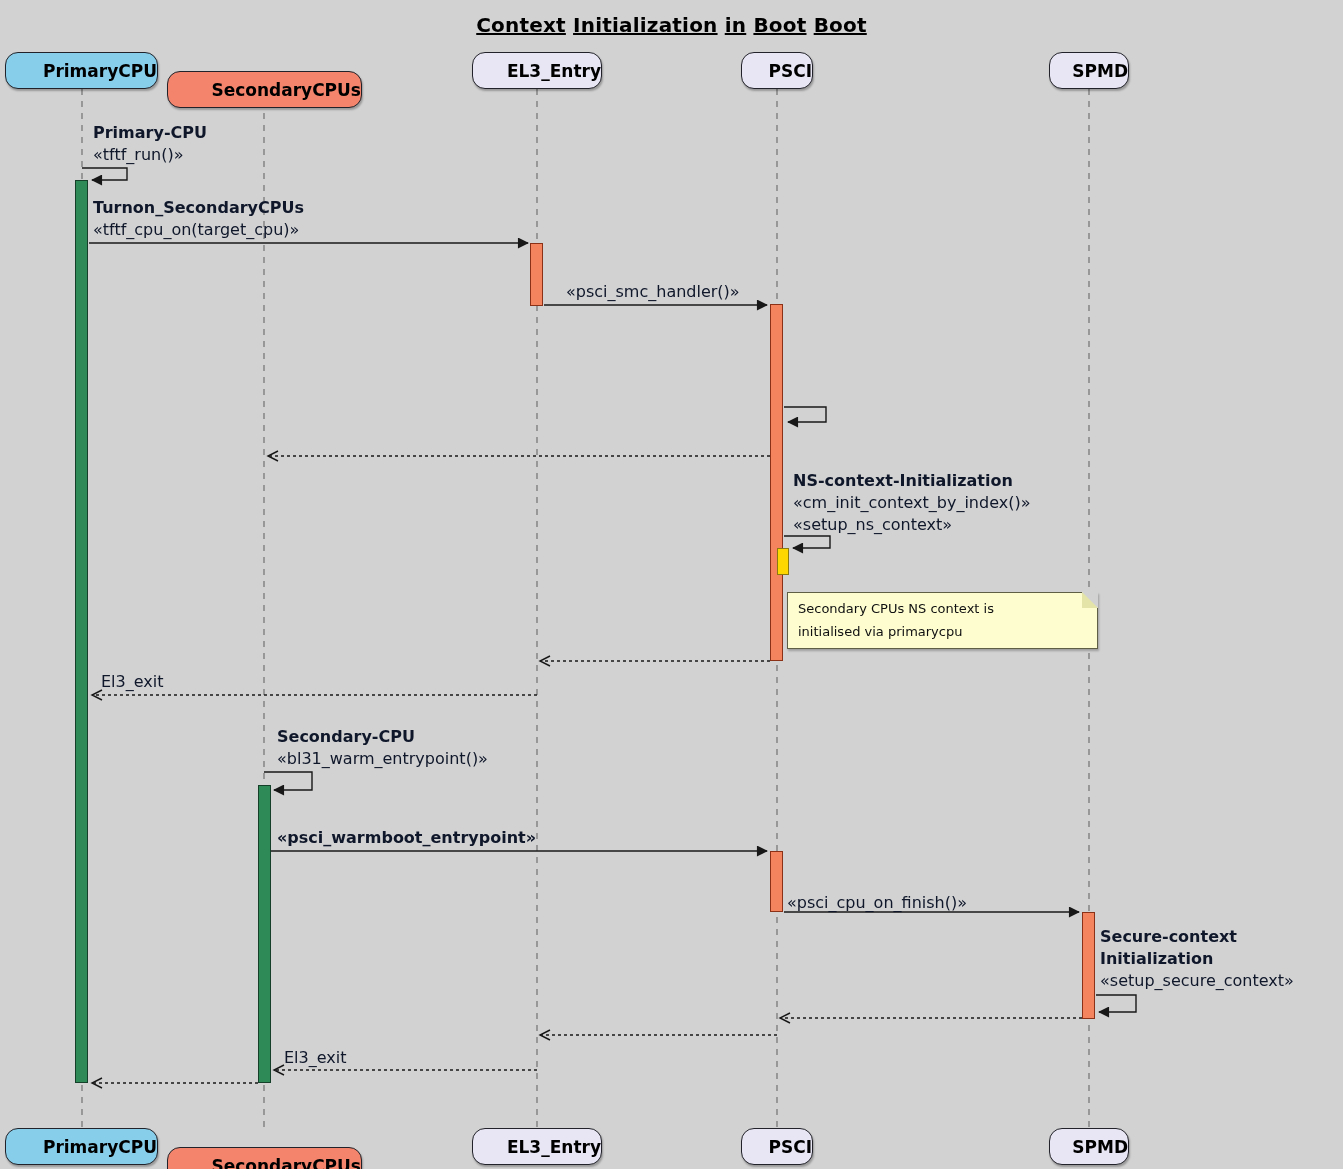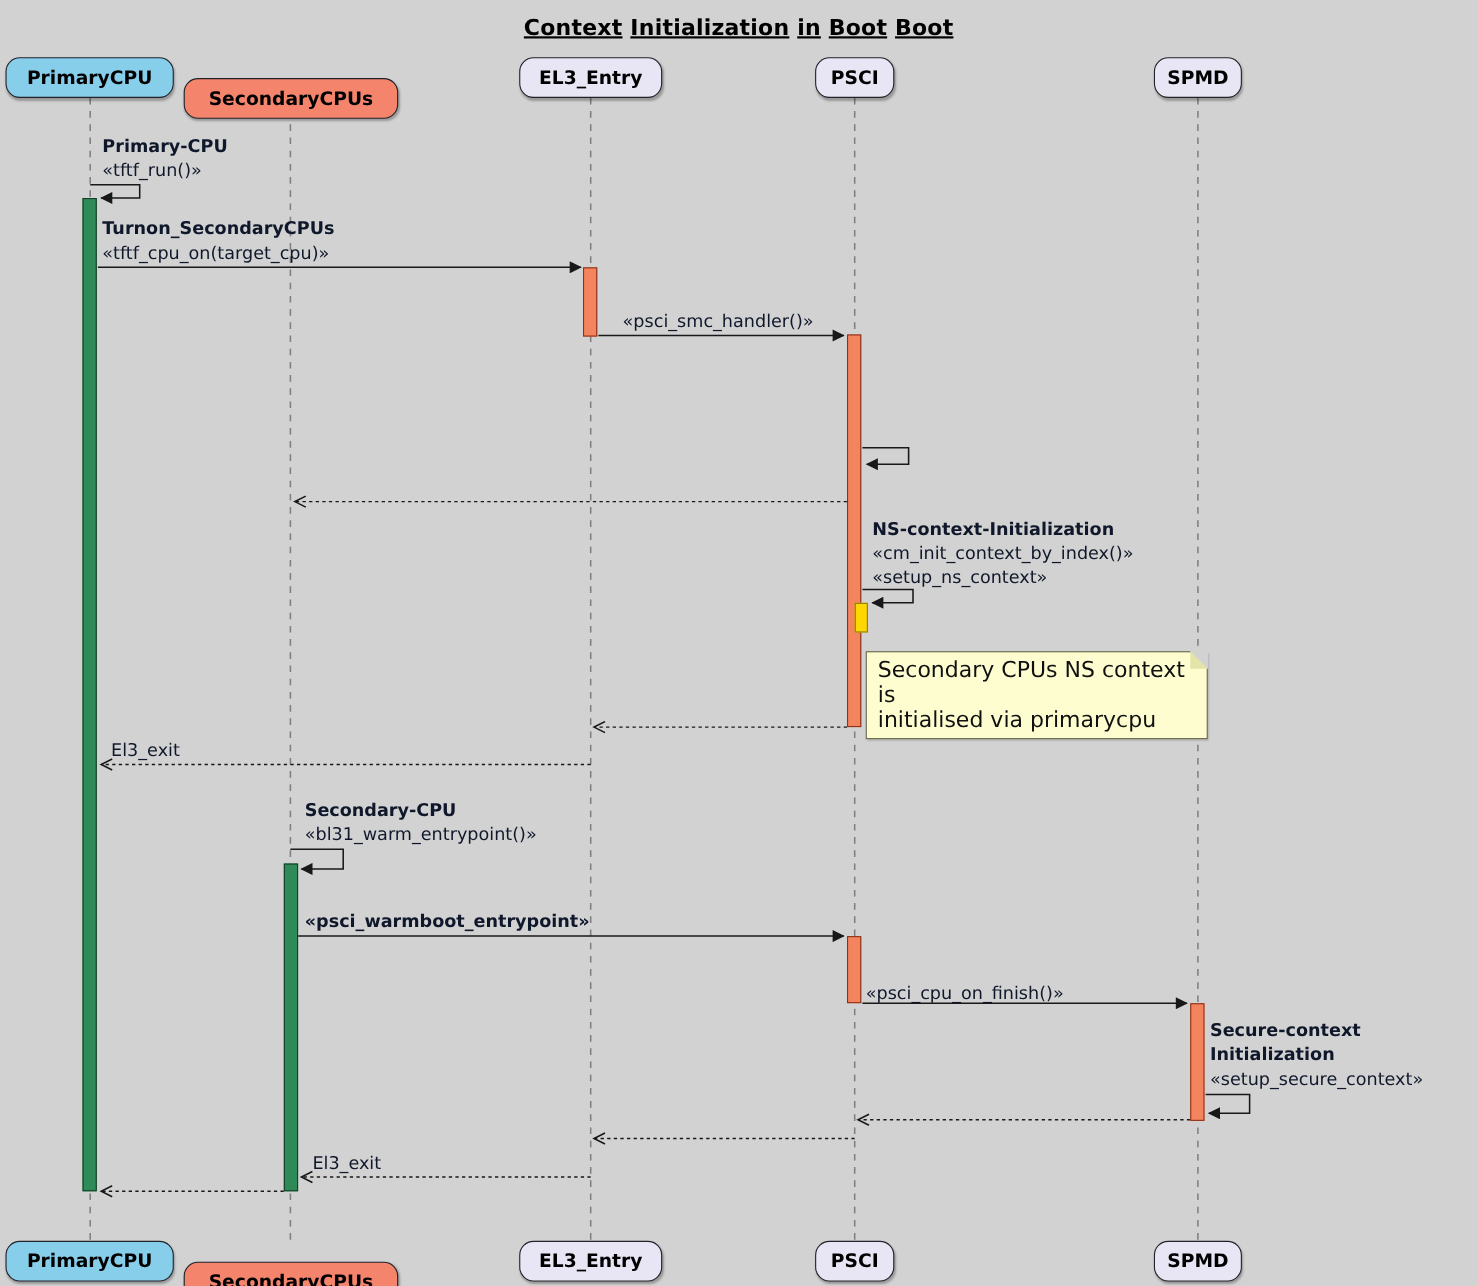--- a/index.html
+++ b/index.html
@@ -4,33 +4,33 @@
 <style>
   * { margin:0; padding:0; box-sizing:border-box; }
   html,body { background:#d2d2d2; }
   body { font-family:"DejaVu Sans","Liberation Sans",sans-serif; }
   .canvas { position:relative; width:1343px; height:1169px; background:#d2d2d2; overflow:hidden; }
   .title { position:absolute; top:13px; left:0; width:100%; text-align:center;
            font-size:20px; font-weight:bold; color:#000; letter-spacing:0.2px; }
   .title .u { text-decoration:underline;margin-top:20px; }
   svg.layer { position:absolute; top:0; left:0; z-index:1; }
   .participant { position:absolute; height:37px; border:1.8px solid #22232a; border-radius:13px;
-                 display:flex; align-items:center; justify-content:center; z-index:3;
+                 display:flex; align-items:center; justify-content:flex-end; z-index:3;
                  font-weight:bold; font-size:17px; color:#000; background:#e8e6f4;
                  box-shadow:1px 2px 2px rgba(0,0,0,0.28); }
   .p-blue   { background:#87ceeb; }
   .p-salmon { background:#f4846c;margin-top:19px; }
   .act { position:absolute; z-index:2; border:1px solid; }
   .act-green  { background:#2e8b57; border-color:#153f29; }
   .act-orange { background:#f4845e; border-color:#8a3118; }
   .act-yellow { background:#ffd700; border-color:#8a7a10; }
   .msg { position:absolute; z-index:4; font-size:16px; line-height:22px; white-space:nowrap; color:#0f172a; }
   .msg .b { font-weight:bold; }
   .note { position:absolute; z-index:4; background:#fdfdd0; border:1px solid #5f5f46;
-          padding:4px 10px 5px 10px; font-size:20px; line-height:23px; color:#101010;
+          padding:4px 10px 5px 10px; font-size:13px; line-height:23px; color:#101010;
           box-shadow:1px 2px 2px rgba(0,0,0,0.25); }
   .note::before { content:""; position:absolute; top:-1px; right:-1px; width:0; height:0;
           border-style:solid; border-width:0 16px 16px 0;
           border-color:#d2d2d2 #d2d2d2 #e4e4a8 #e4e4a8; }
 </style>
 </head>
 <body>
 
 <div class="canvas">
 

